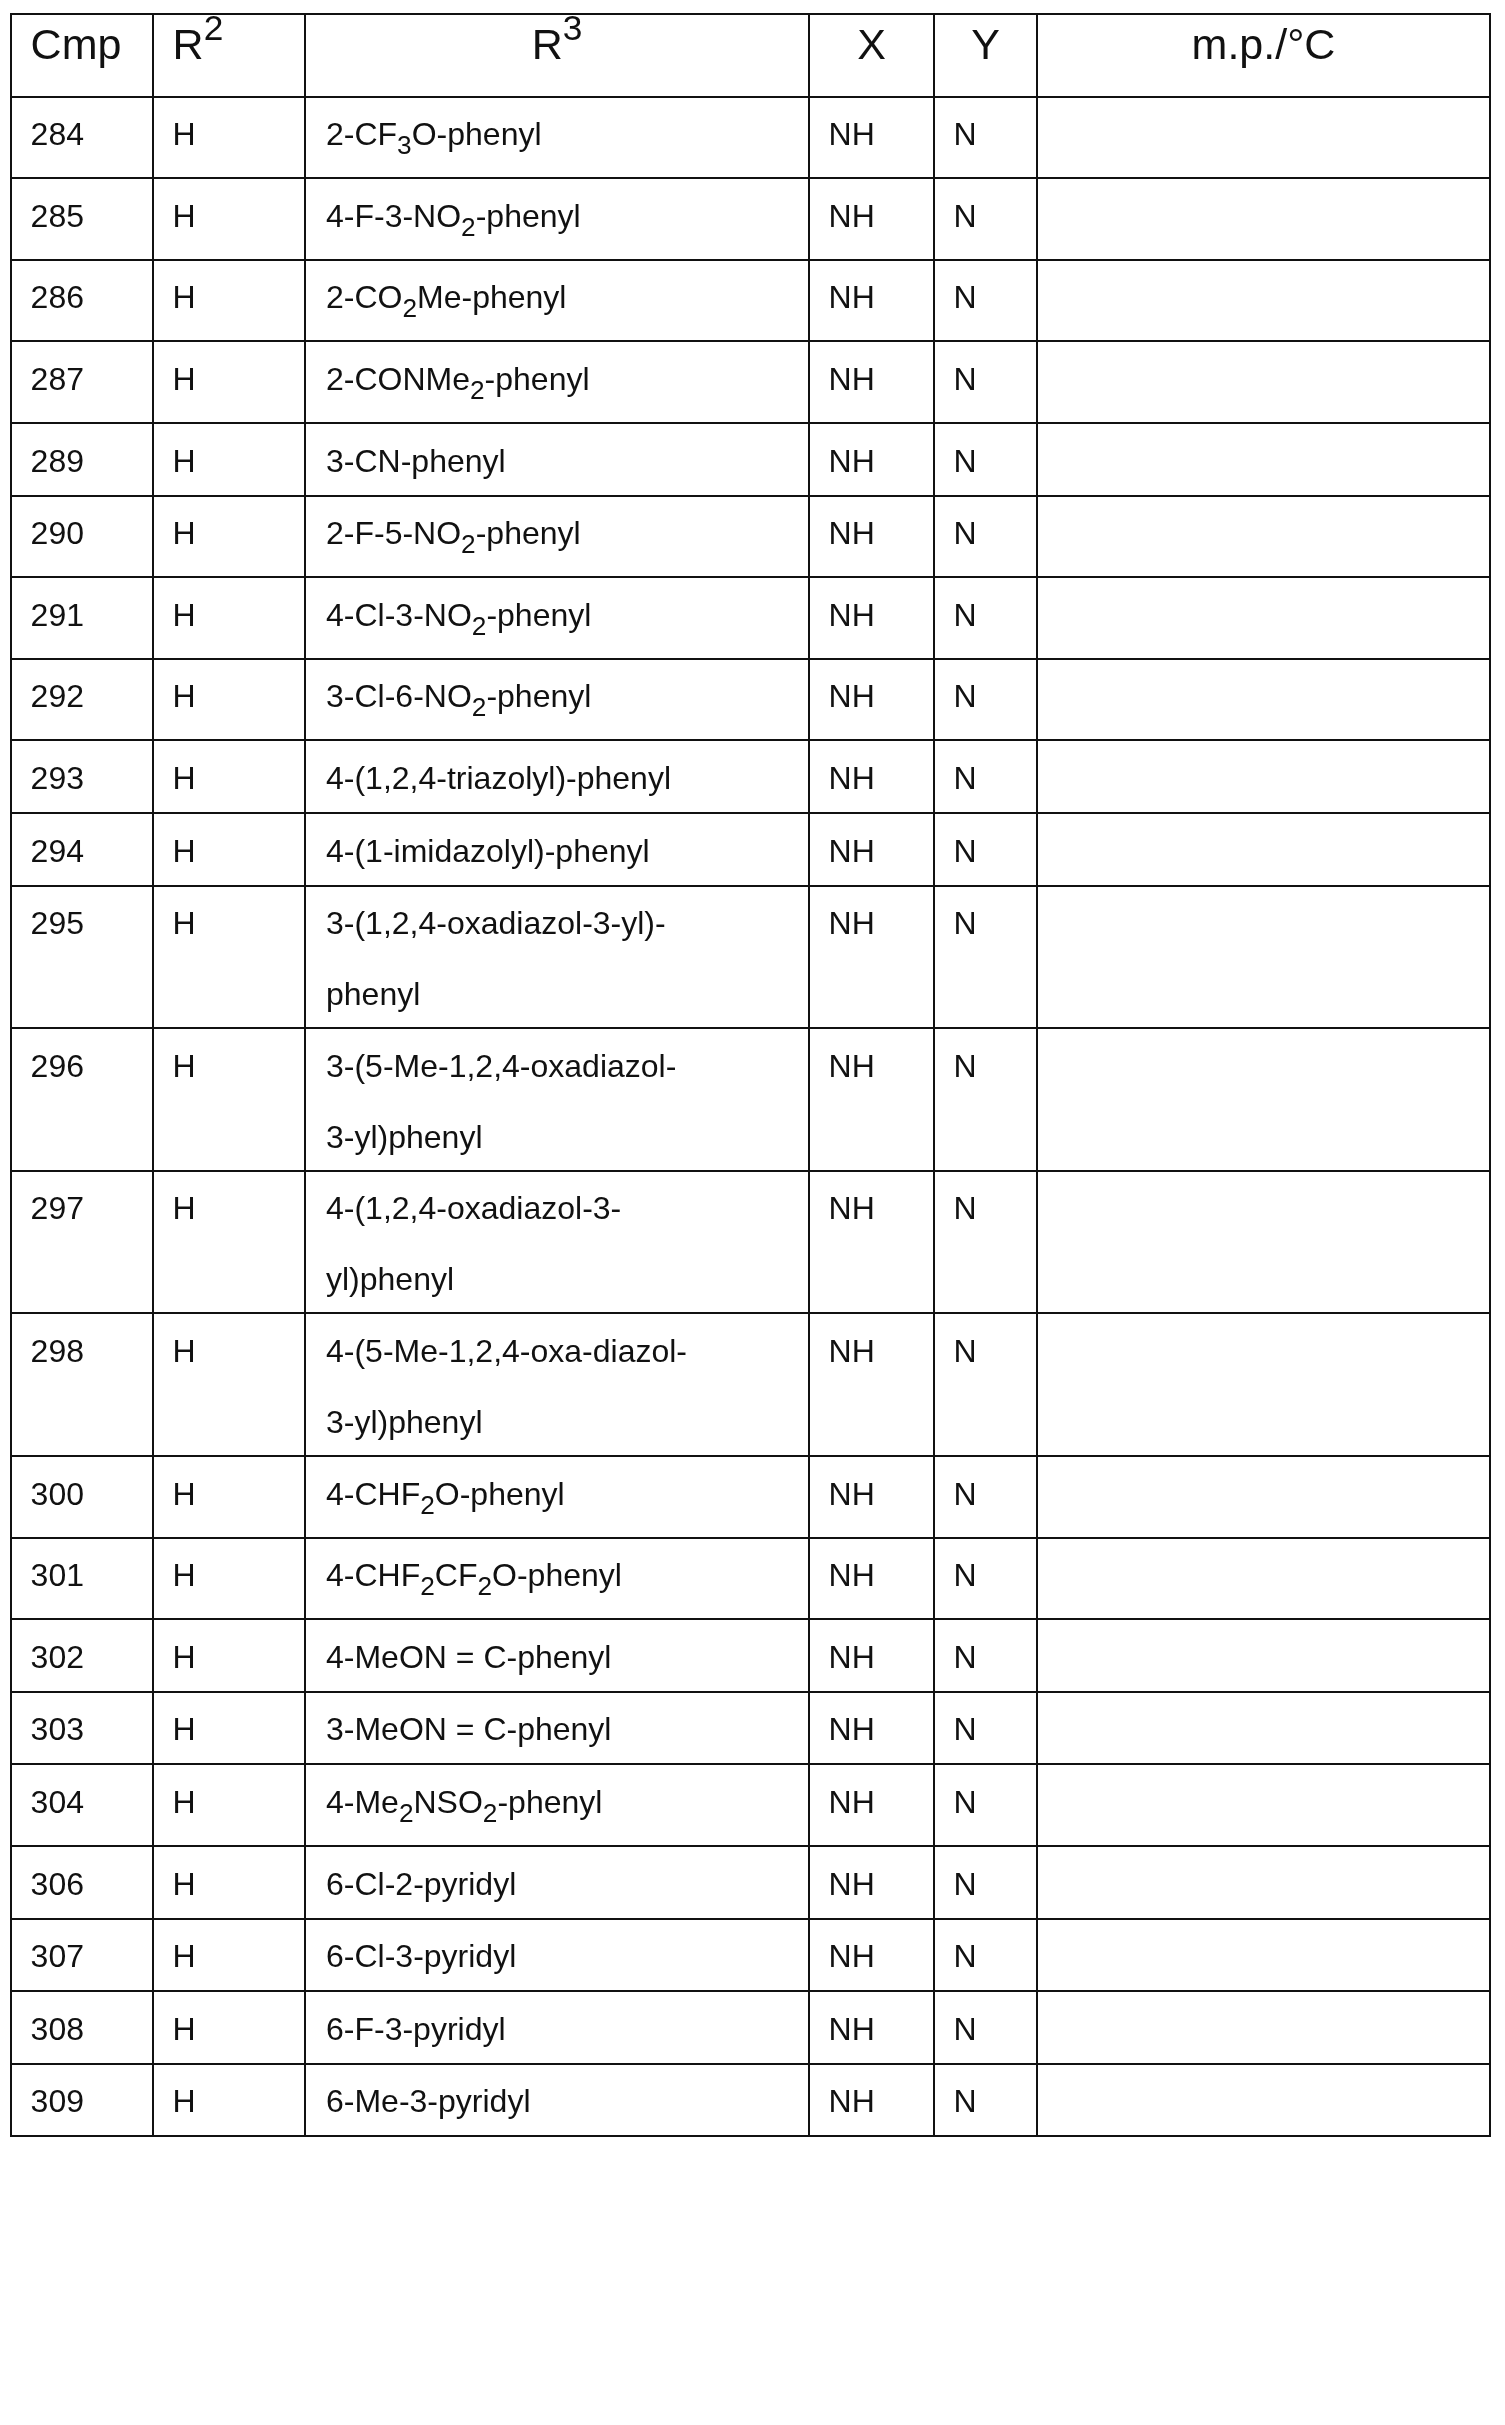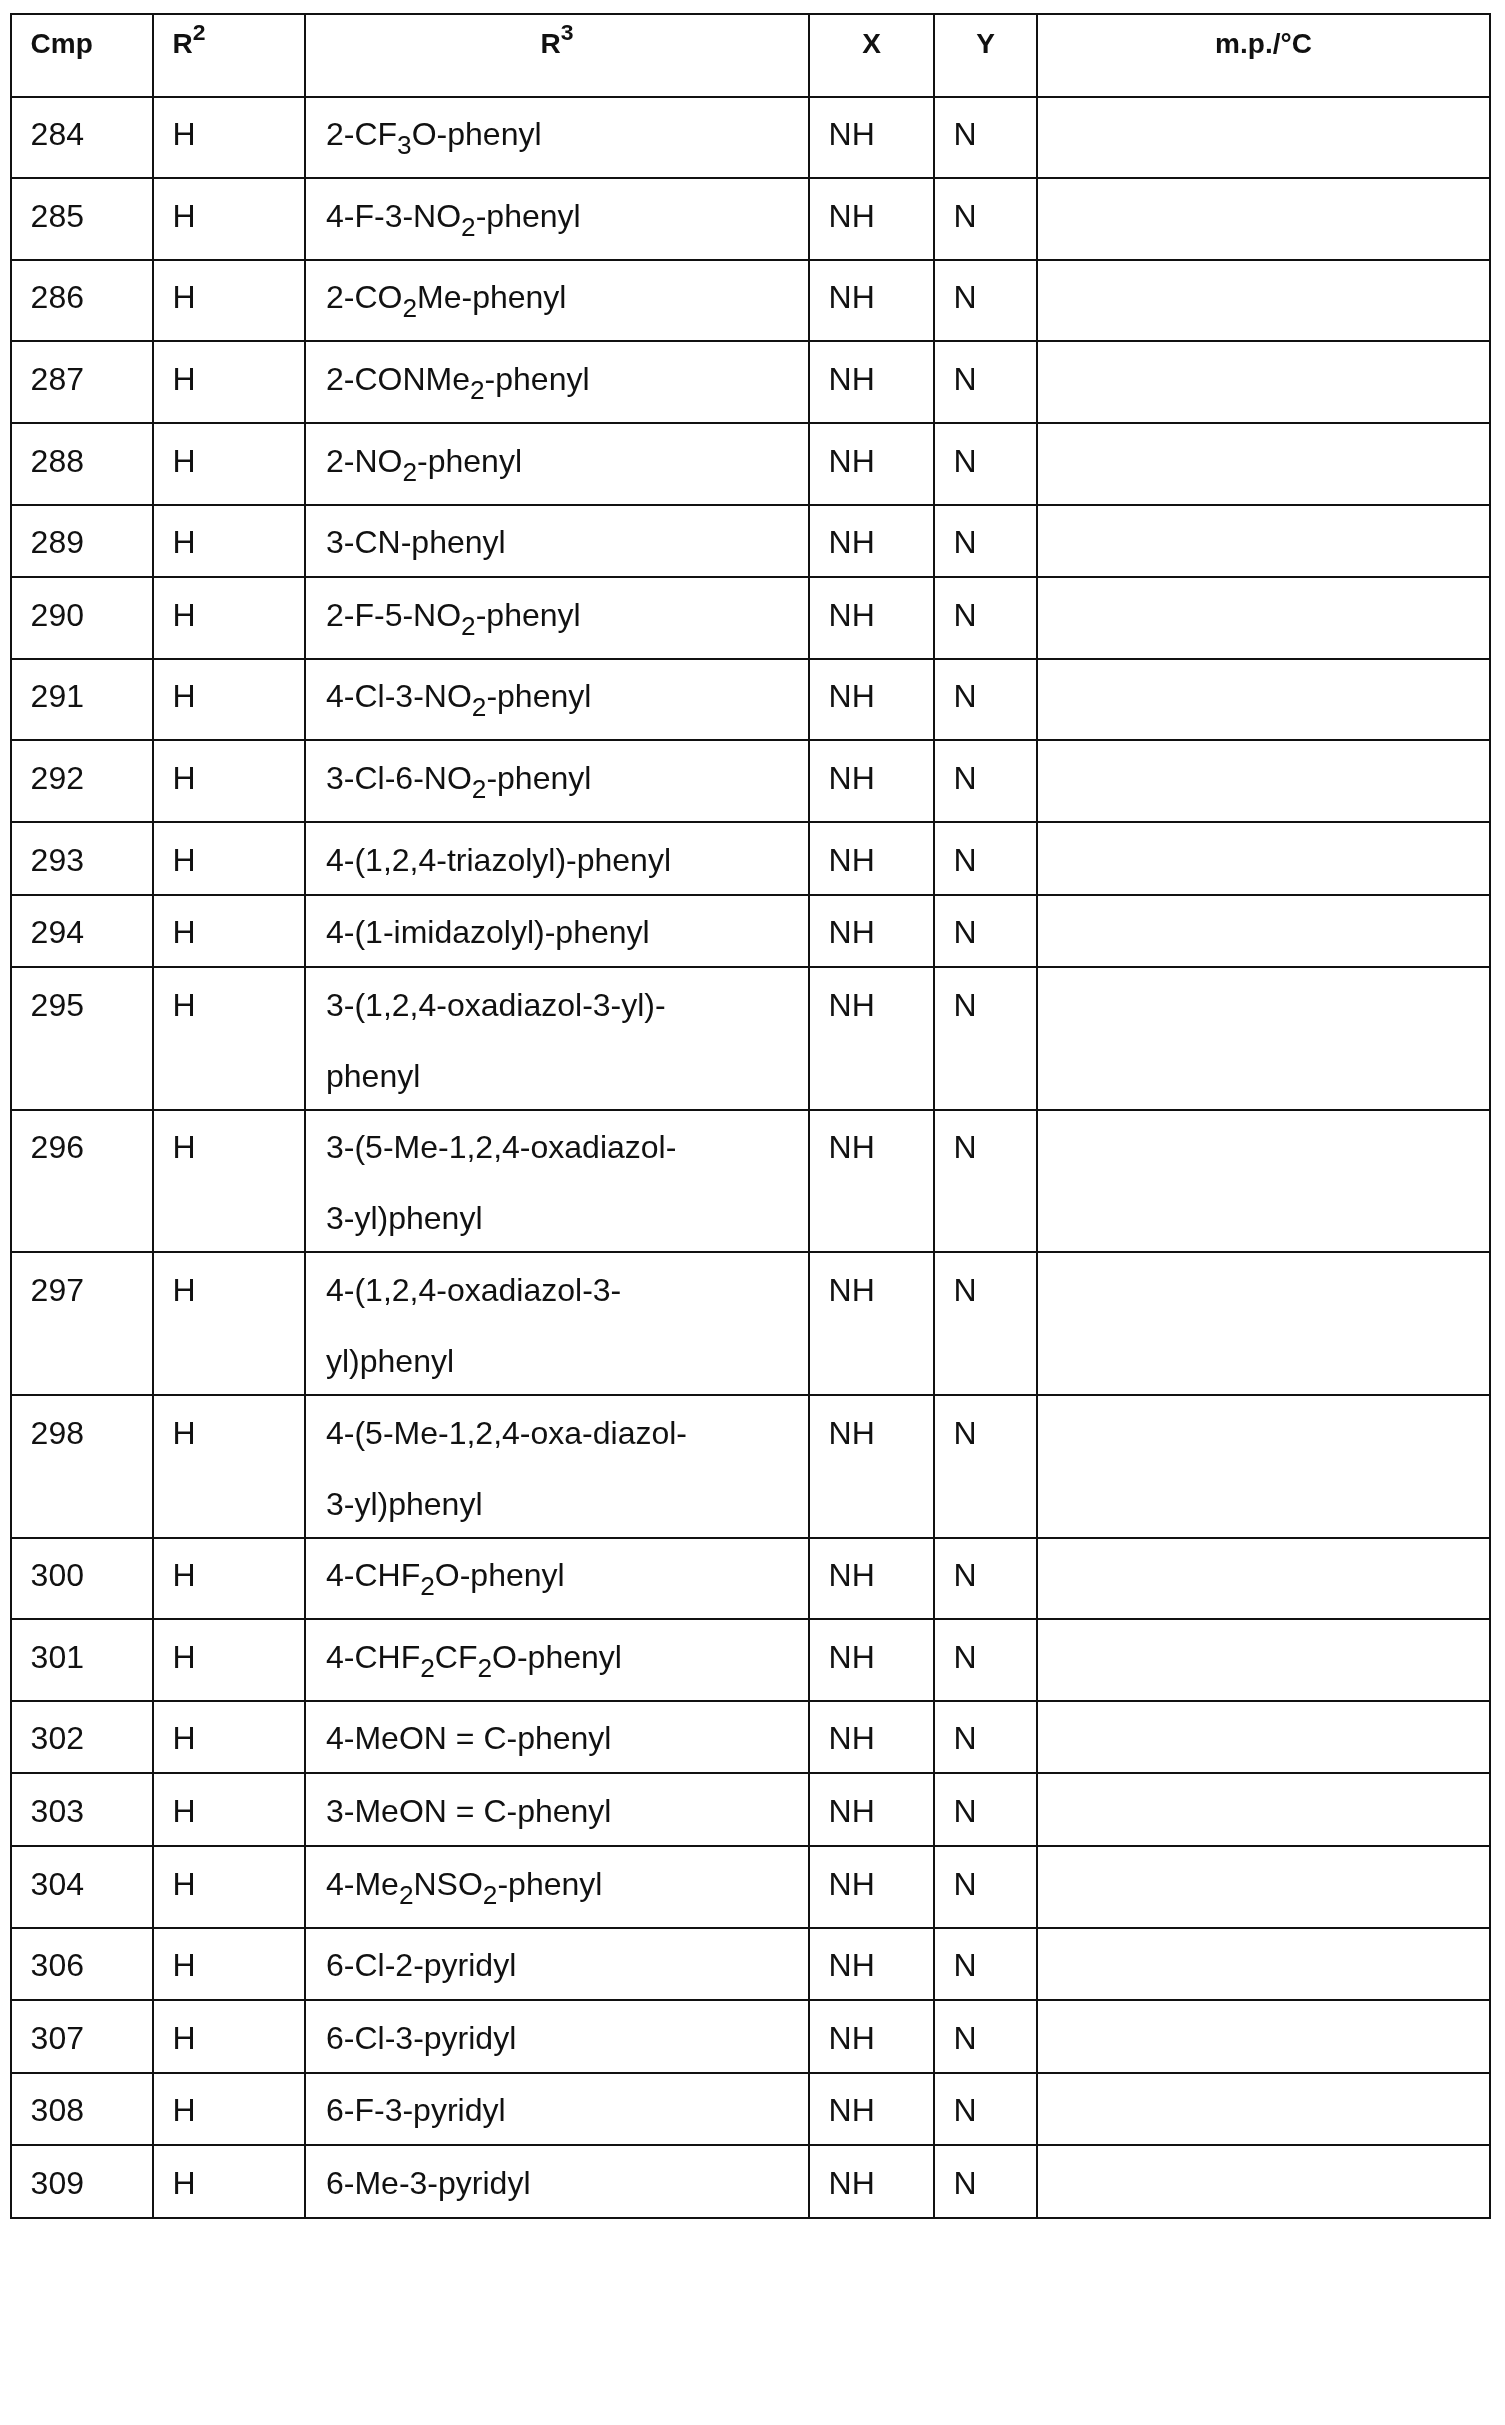--- a/index.html
+++ b/index.html
@@ -130,40 +130,20 @@
         <td>
           <span class="cell-text">NH</span>
         </td>
         <td>
           <span class="cell-text">N</span>
         </td>
         <td>
           <span class="cell-text"></span>
         </td>
       </tr>
-      <tr class="h-sub">
-        <td>
-          <span class="cell-text">288</span>
-        </td>
-        <td>
-          <span class="cell-text">H</span>
-        </td>
-        <td class="r3">
-          <span class="cell-text"><span>2-NO</span><sub>2</sub><span>-phenyl</span></span>
-        </td>
-        <td>
-          <span class="cell-text">NH</span>
-        </td>
-        <td>
-          <span class="cell-text">N</span>
-        </td>
-        <td>
-          <span class="cell-text"></span>
-        </td>
-      </tr>
       <tr class="h-plain">
         <td>
           <span class="cell-text">289</span>
         </td>
         <td>
           <span class="cell-text">H</span>
         </td>
         <td class="r3">
           <span class="cell-text"><span>3-CN-phenyl</span></span>
         </td>
@@ -541,18 +521,18 @@
           <span class="cell-text"></span>
         </td>
       </tr>
     </tbody>
 </table>
 
 <style>
   
   table.compounds td { line-height: 37px; padding-top: 18.6px; padding-left: 18.6px; }
   table.compounds td.r3 { padding-left: 20px; }
-  table.compounds th { font-size: 28px; font-weight: bold; }
+  table.compounds th { font-size: 43px; }
   tr.h-sub td { height: 61px; }
   tr.h-plain td { height: 52px; }
   tr.h-double td { height: 122px; }
 </style>
 
 
 </body></html>

